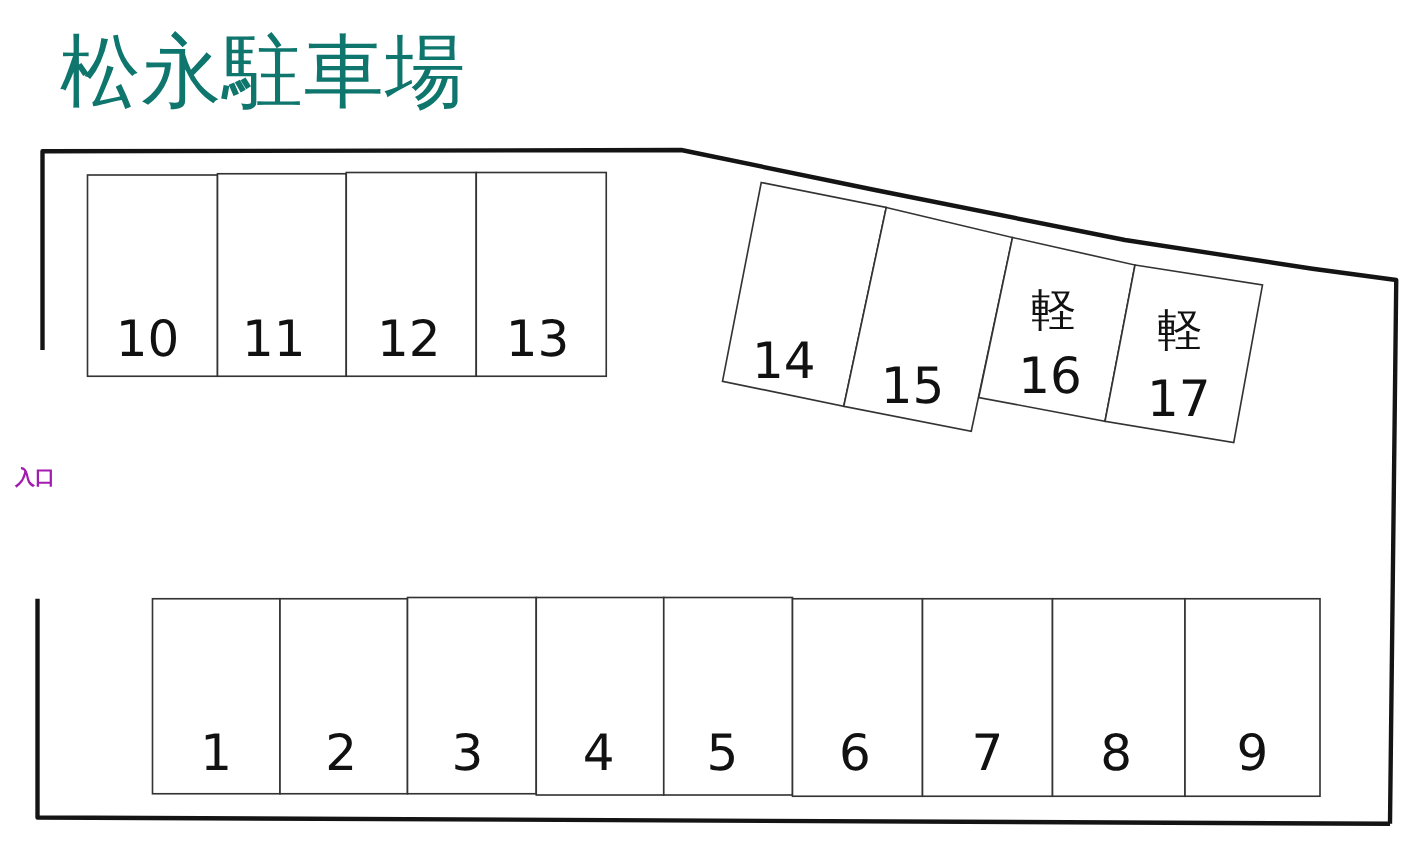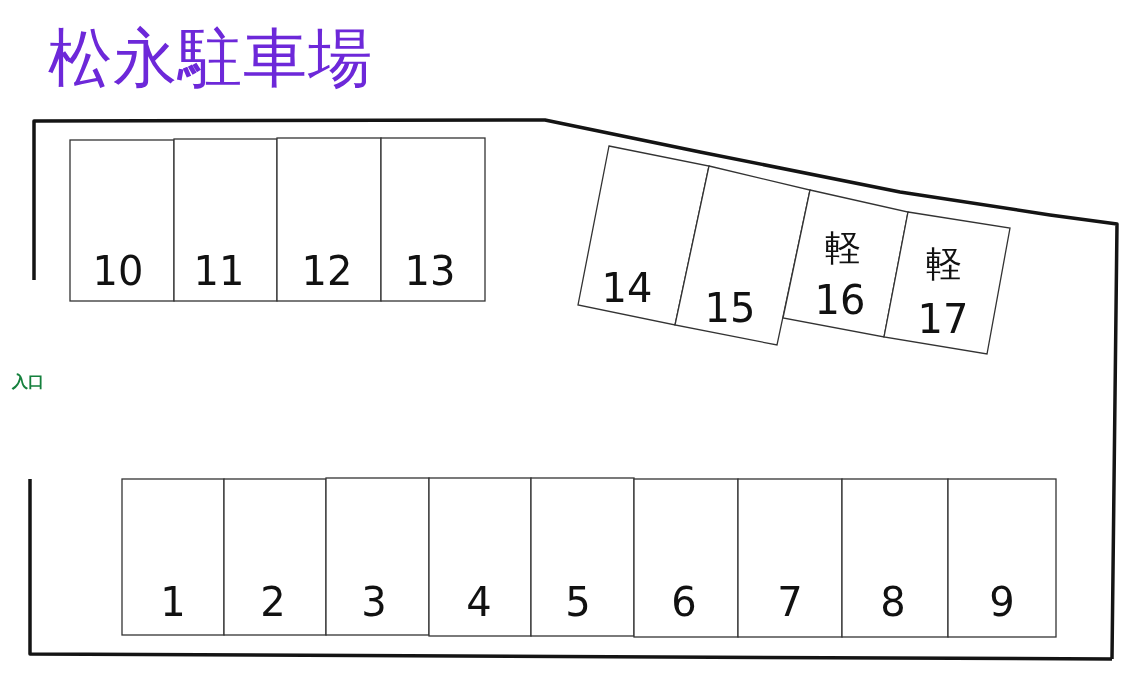--- a/index.html
+++ b/index.html
@@ -1,18 +1,18 @@
 <!DOCTYPE html>
 <html><head>
   <meta charset="utf-8">
   <style>
     html, body { margin:0; padding:0; background:#ffffff; }
     body { width:1131px; height:687px; position:relative; overflow:hidden; font-family:"DejaVu Sans", sans-serif; }
-    .title { position:absolute; left:48px; top:18px; font-size:64px; line-height:80px; color:#6d28d9; letter-spacing:1px; font-family:"DejaVu Sans", sans-serif; }
-    .entrance { position:absolute; left:12px; top:372px; font-size:16px; font-weight:bold; color:#15803d; }
+    .title { position:absolute; left:48px; top:18px; font-size:64px; line-height:80px; color:#0f766e; letter-spacing:1px; font-family:"DejaVu Sans", sans-serif; }
+    .entrance { position:absolute; left:12px; top:372px; font-size:16px; font-weight:bold; color:#a21caf; }
     svg { position:absolute; left:0; top:0; }
     .wall { fill:none; stroke:#141414; stroke-width:3.5; stroke-linejoin:round; }
     .slot { fill:#fff; stroke:#333; stroke-width:1.3; cursor:pointer; }
     .num { font-family:"DejaVu Sans", sans-serif; font-size:40px; fill:#111; text-anchor:middle; pointer-events:none; }
     .kei { font-family:"DejaVu Sans", sans-serif; font-size:36px; fill:#111; text-anchor:middle; pointer-events:none; }
   </style>
 </head>
 <body>
 
 <div class="title">松永駐車場</div>

